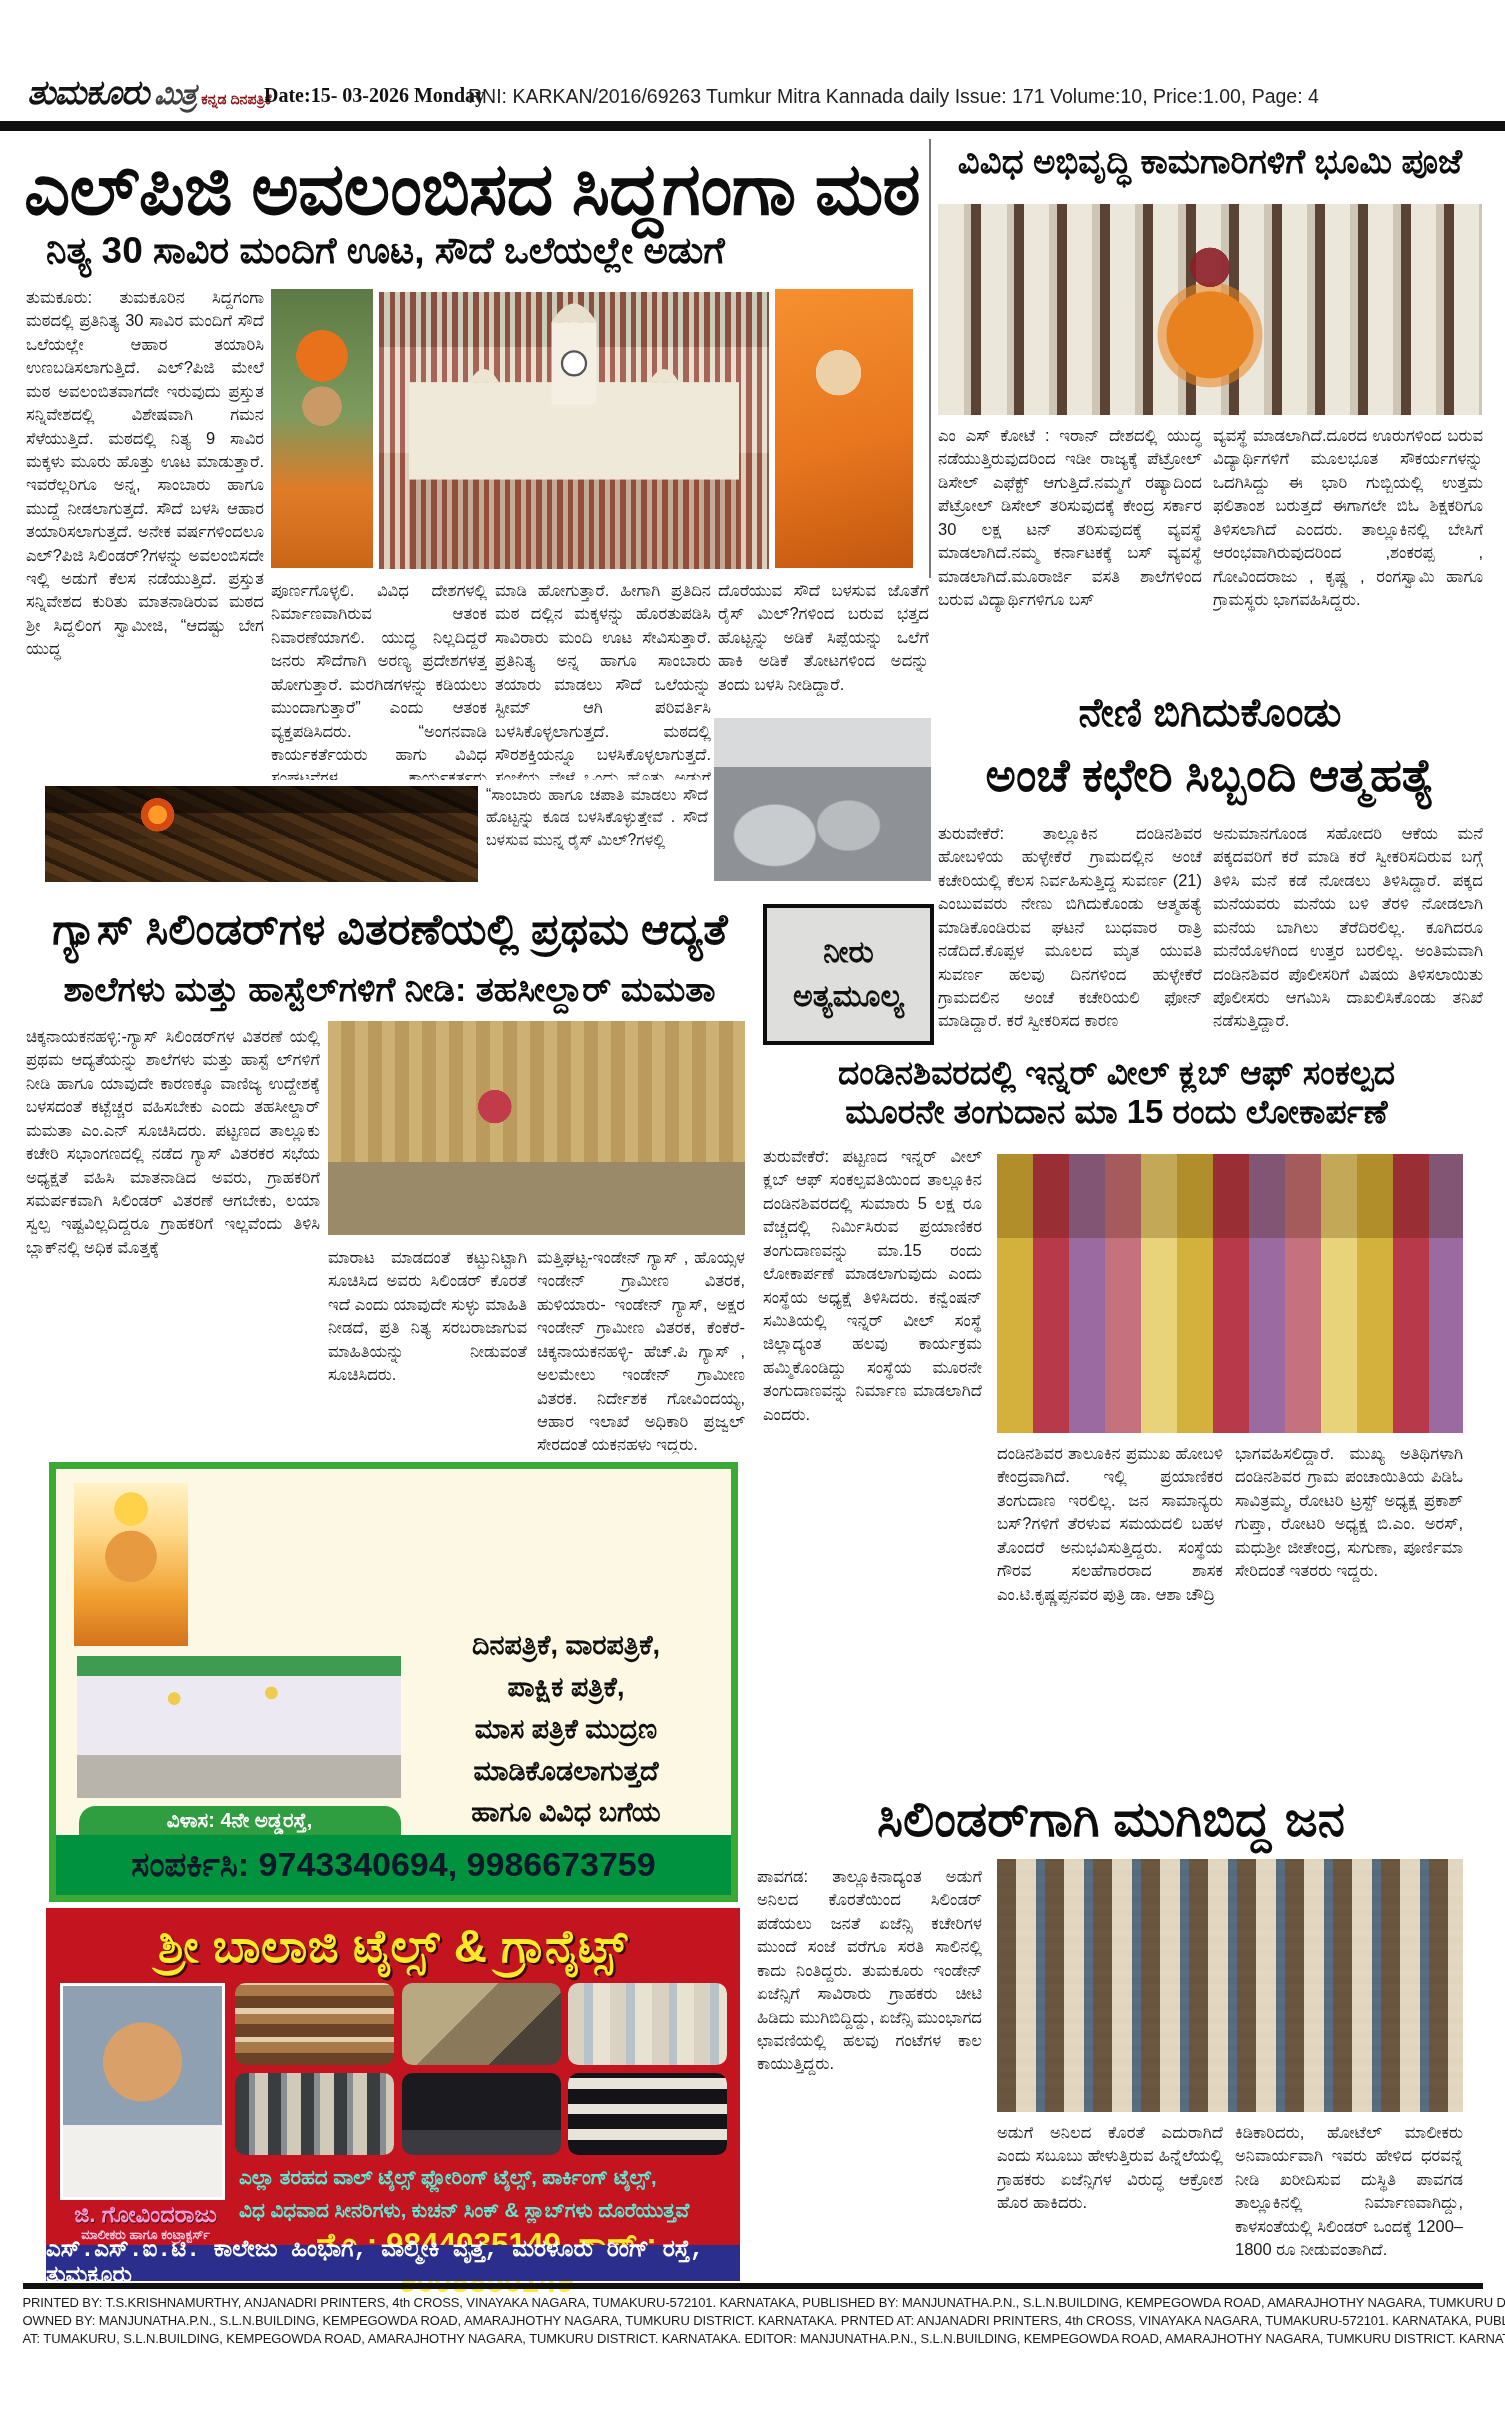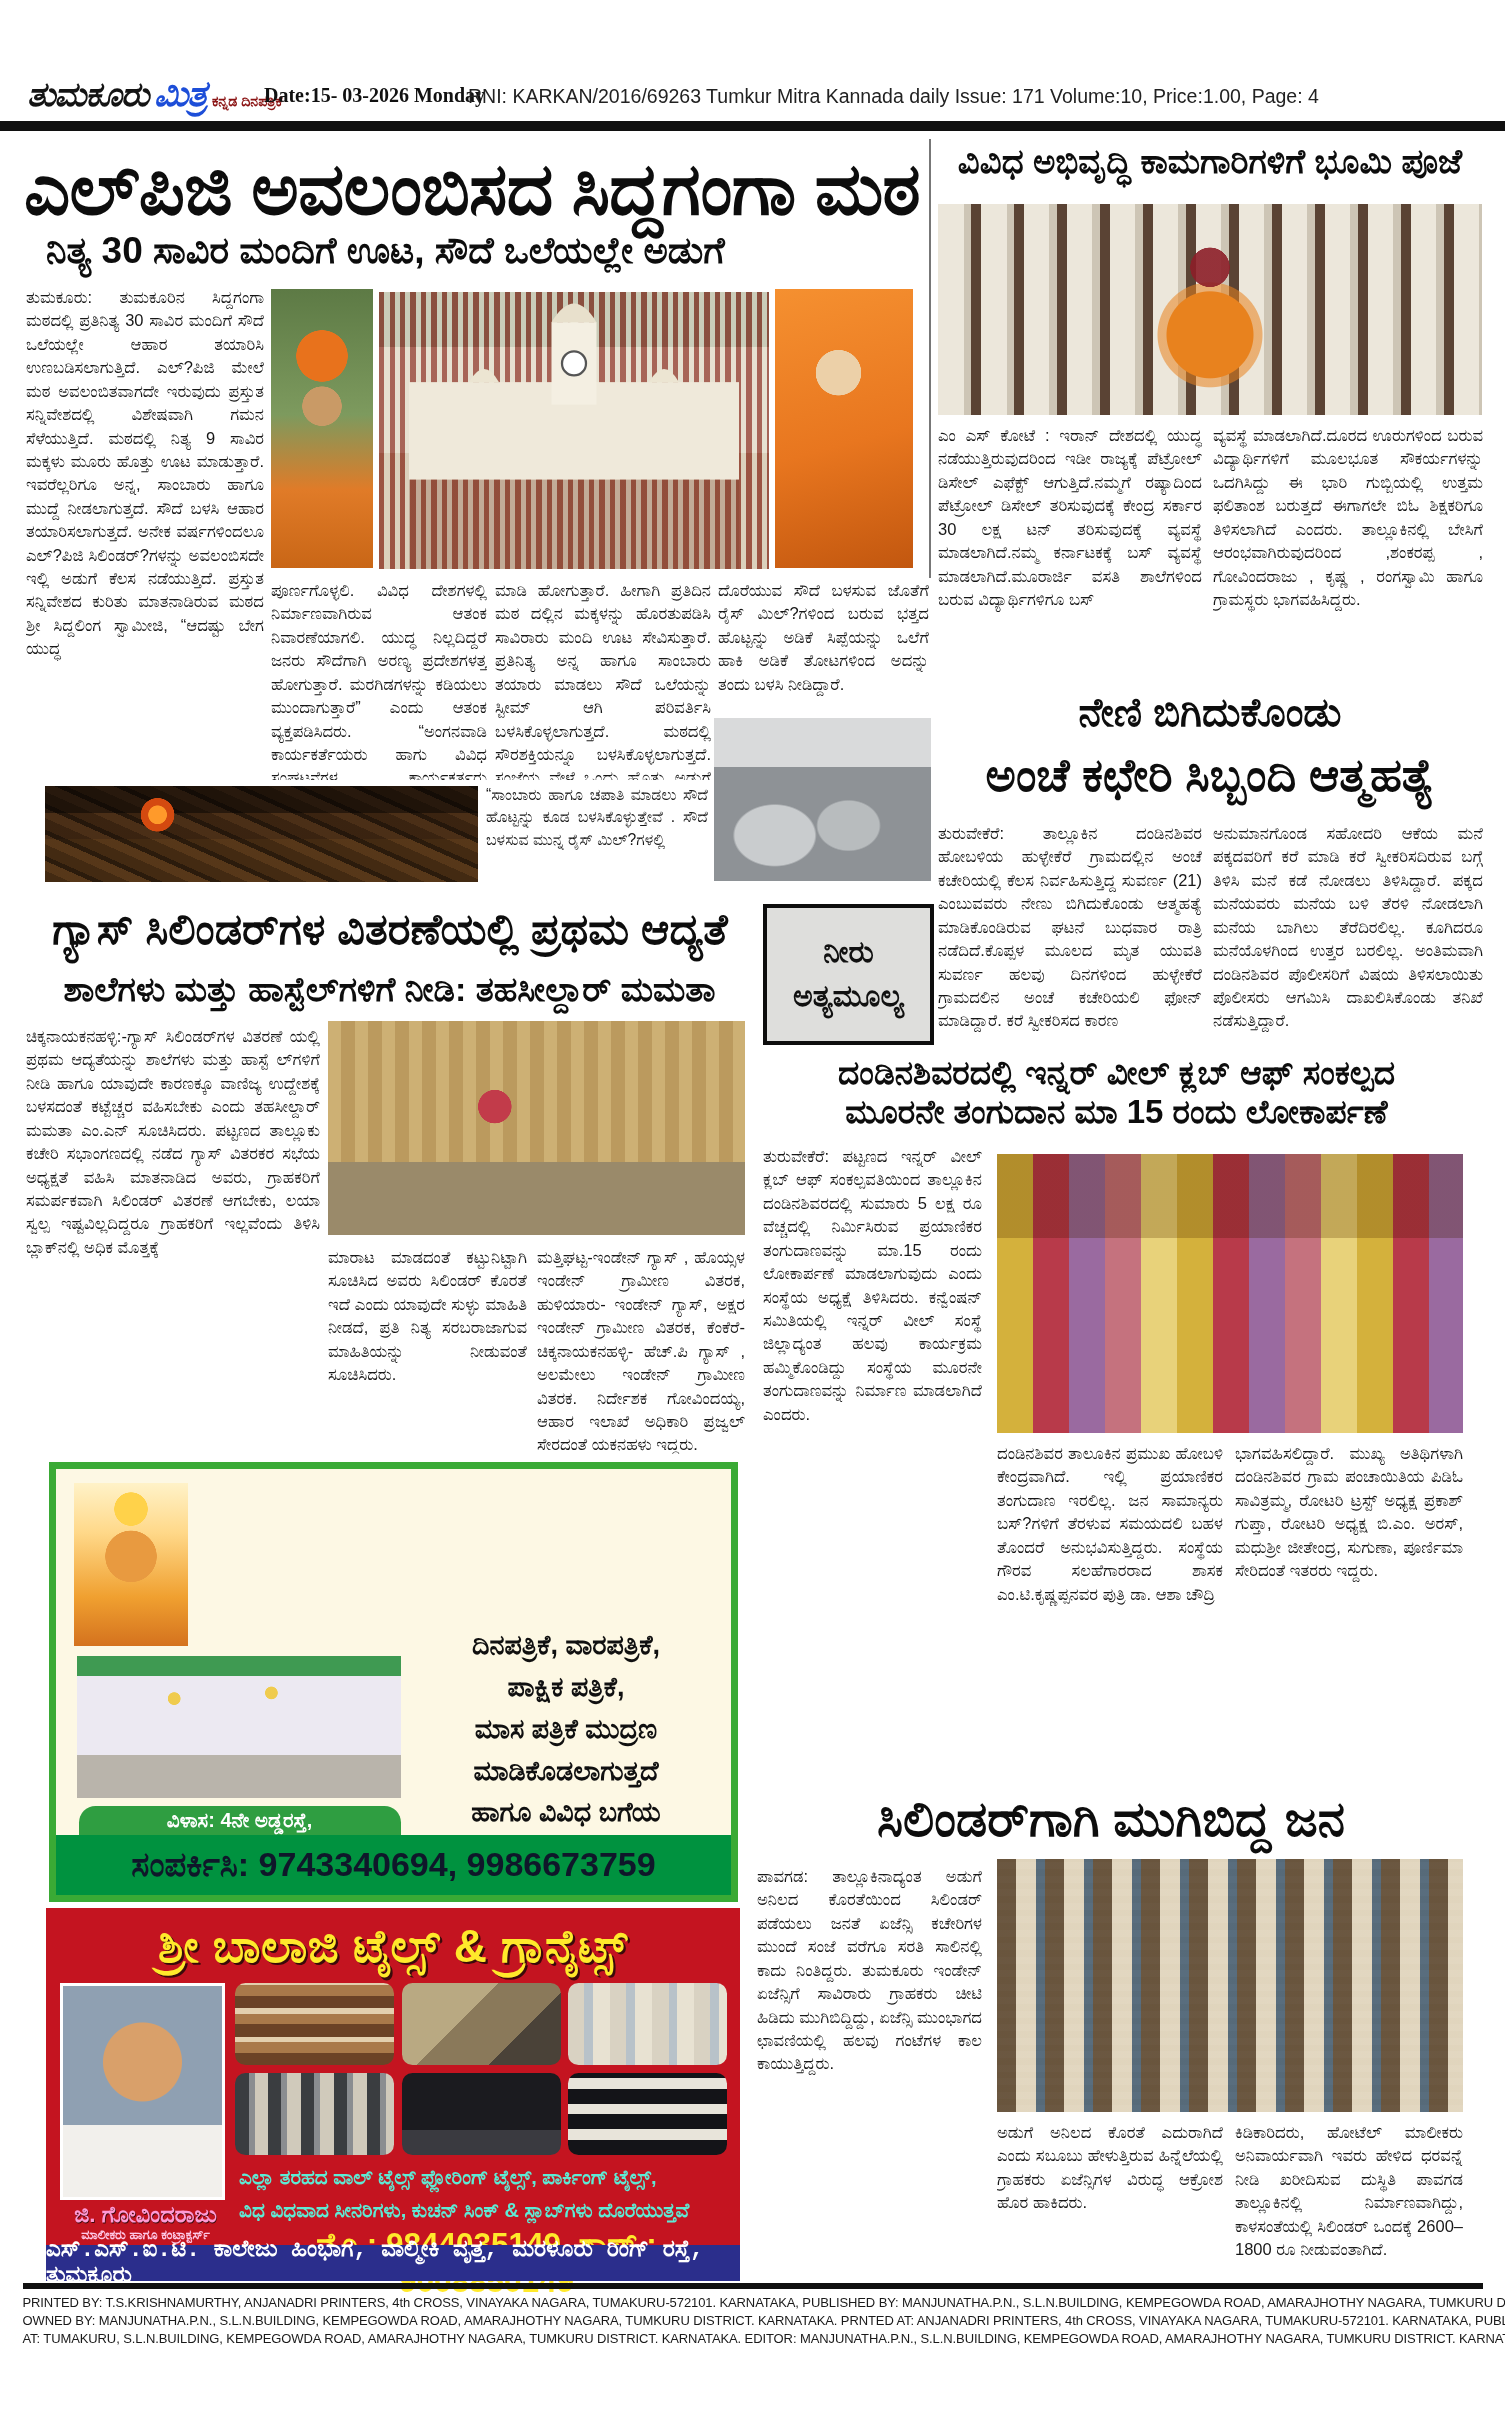--- a/index.html
+++ b/index.html
@@ -8,21 +8,21 @@
   .abs{position:absolute;}
   .kn{font-weight:bold;color:#0d0d0d;}
   .body-col{font-size:16.5px;line-height:1.42;text-align:justify;color:#171717;overflow:hidden;word-break:break-word;}
   .center{text-align:center;}
   .photo{position:absolute;overflow:hidden;background:#a99;}
   .rule{position:absolute;background:#101010;}
   .vrule{position:absolute;background:#777;width:1.5px;}
 
   
   .logo-main{font-size:34px;font-weight:900;font-style:italic;color:#141414;letter-spacing:-1.5px;}
-  .logo-accent{font-size:36px;font-weight:900;font-style:italic;color:#1d4ed8;letter-spacing:-1.5px;}
+  .logo-accent{font-size:29px;font-weight:900;font-style:italic;color:#404040;letter-spacing:-1.5px;}
   .logo-tag{font-size:14.2px;font-weight:bold;color:#8a1212;}
   .mast-date{font-size:20px;font-weight:bold;font-family:"Liberation Serif","DejaVu Serif",serif;}
   .mast-rni{font-size:19.5px;color:#222;}
 
   
   .h-lpg{font-size:72px;line-height:1.02;letter-spacing:-0.7px;margin-top:12px;}
   .h-sub{font-size:37px;line-height:1.05;}
   .h-bhoomi{font-size:34px;line-height:1.05;}
   .h-kicker{font-size:40px;}
   .h-postal{font-size:46px;}
@@ -182,21 +182,21 @@
   </div>
   <div class="abs body-col" style="left:763px;top:1145px;width:219px;height:566px;">ತುರುವೇಕೆರೆ: ಪಟ್ಟಣದ ಇನ್ನರ್ ವೀಲ್ ಕ್ಲಬ್ ಆಫ್ ಸಂಕಲ್ಪವತಿಯಿಂದ ತಾಲ್ಲೂಕಿನ ದಂಡಿನಶಿವರದಲ್ಲಿ ಸುಮಾರು 5 ಲಕ್ಷ ರೂ ವೆಚ್ಚದಲ್ಲಿ ನಿರ್ಮಿಸಿರುವ ಪ್ರಯಾಣಿಕರ ತಂಗುದಾಣವನ್ನು ಮಾ.15 ರಂದು ಲೋಕಾರ್ಪಣೆ ಮಾಡಲಾಗುವುದು ಎಂದು ಸಂಸ್ಥೆಯ ಅಧ್ಯಕ್ಷೆ ತಿಳಿಸಿದರು. ಕನ್ವೆಂಷನ್ ಸಮಿತಿಯಲ್ಲಿ ಇನ್ನರ್ ವೀಲ್ ಸಂಸ್ಥೆ ಜಿಲ್ಲಾದ್ಯಂತ ಹಲವು ಕಾರ್ಯಕ್ರಮ ಹಮ್ಮಿಕೊಂಡಿದ್ದು ಸಂಸ್ಥೆಯ ಮೂರನೇ ತಂಗುದಾಣವನ್ನು ನಿರ್ಮಾಣ ಮಾಡಲಾಗಿದೆ ಎಂದರು.</div>
   <div class="photo ph-women" style="left:997px;top:1154px;width:466px;height:279px;"></div>
   <div class="abs body-col" style="left:997px;top:1442px;width:226px;height:268px;">ದಂಡಿನಶಿವರ ತಾಲೂಕಿನ ಪ್ರಮುಖ ಹೋಬಳಿ ಕೇಂದ್ರವಾಗಿದೆ. ಇಲ್ಲಿ ಪ್ರಯಾಣಿಕರ ತಂಗುದಾಣ ಇರಲಿಲ್ಲ. ಜನ ಸಾಮಾನ್ಯರು ಬಸ್?ಗಳಿಗೆ ತೆರಳುವ ಸಮಯದಲಿ ಬಹಳ ತೊಂದರೆ ಅನುಭವಿಸುತ್ತಿದ್ದರು. ಸಂಸ್ಥೆಯ ಗೌರವ ಸಲಹೆಗಾರರಾದ ಶಾಸಕ ಎಂ.ಟಿ.ಕೃಷ್ಣಪ್ಪನವರ ಪುತ್ರಿ ಡಾ. ಆಶಾ ಚೌದ್ರಿ</div>
   <div class="abs body-col" style="left:1235px;top:1442px;width:228px;height:268px;">ಭಾಗವಹಿಸಲಿದ್ದಾರೆ. ಮುಖ್ಯ ಅತಿಥಿಗಳಾಗಿ ದಂಡಿನಶಿವರ ಗ್ರಾಮ ಪಂಚಾಯಿತಿಯ ಪಿಡಿಓ ಸಾವಿತ್ರಮ್ಮ, ರೋಟರಿ ಟ್ರಸ್ಟ್ ಅಧ್ಯಕ್ಷ ಪ್ರಕಾಶ್ ಗುಪ್ತಾ, ರೋಟರಿ ಅಧ್ಯಕ್ಷ ಬಿ.ಎಂ. ಅರಸ್, ಮಧುಶ್ರೀ ಜೀತೇಂದ್ರ, ಸುಗುಣಾ, ಪೂರ್ಣಿಮಾ ಸೇರಿದಂತೆ ಇತರರು ಇದ್ದರು.</div>
 
   <div class="abs kn h-cyl center" style="left:757px;top:1791px;width:708px;">ಸಿಲಿಂಡರ್‌ಗಾಗಿ ಮುಗಿಬಿದ್ದ ಜನ</div>
   <div class="abs body-col" style="left:757px;top:1865px;width:225px;height:414px;">ಪಾವಗಡ: ತಾಲ್ಲೂಕಿನಾದ್ಯಂತ ಅಡುಗೆ ಅನಿಲದ ಕೊರತೆಯಿಂದ ಸಿಲಿಂಡರ್ ಪಡೆಯಲು ಜನತೆ ಏಜೆನ್ಸಿ ಕಚೇರಿಗಳ ಮುಂದೆ ಸಂಜೆ ವರೆಗೂ ಸರತಿ ಸಾಲಿನಲ್ಲಿ ಕಾದು ನಿಂತಿದ್ದರು. ತುಮಕೂರು ಇಂಡೇನ್ ಏಜೆನ್ಸಿಗೆ ಸಾವಿರಾರು ಗ್ರಾಹಕರು ಚೀಟಿ ಹಿಡಿದು ಮುಗಿಬಿದ್ದಿದ್ದು, ಏಜೆನ್ಸಿ ಮುಂಭಾಗದ ಛಾವಣಿಯಲ್ಲಿ ಹಲವು ಗಂಟೆಗಳ ಕಾಲ ಕಾಯುತ್ತಿದ್ದರು.</div>
   <div class="photo ph-shutter" style="left:997px;top:1859px;width:466px;height:253px;"></div>
   <div class="abs body-col" style="left:997px;top:2121px;width:226px;height:159px;">ಅಡುಗೆ ಅನಿಲದ ಕೊರತೆ ಎದುರಾಗಿದೆ ಎಂದು ಸಬೂಬು ಹೇಳುತ್ತಿರುವ ಹಿನ್ನೆಲೆಯಲ್ಲಿ ಗ್ರಾಹಕರು ಏಜೆನ್ಸಿಗಳ ವಿರುದ್ಧ ಆಕ್ರೋಶ ಹೊರ ಹಾಕಿದರು.</div>
-  <div class="abs body-col" style="left:1235px;top:2121px;width:228px;height:159px;">ಕಿಡಿಕಾರಿದರು, ಹೋಟೆಲ್ ಮಾಲೀಕರು ಅನಿವಾರ್ಯವಾಗಿ ಇವರು ಹೇಳಿದ ಧರವನ್ನೆ ನೀಡಿ ಖರೀದಿಸುವ ದುಸ್ಥಿತಿ ಪಾವಗಡ ತಾಲ್ಲೂಕಿನಲ್ಲಿ ನಿರ್ಮಾಣವಾಗಿದ್ದು, ಕಾಳಸಂತೆಯಲ್ಲಿ ಸಿಲಿಂಡರ್ ಒಂದಕ್ಕೆ 2600–1800 ರೂ ನೀಡುವಂತಾಗಿದೆ.</div>
+  <div class="abs body-col" style="left:1235px;top:2121px;width:228px;height:159px;">ಕಿಡಿಕಾರಿದರು, ಹೋಟೆಲ್ ಮಾಲೀಕರು ಅನಿವಾರ್ಯವಾಗಿ ಇವರು ಹೇಳಿದ ಧರವನ್ನೆ ನೀಡಿ ಖರೀದಿಸುವ ದುಸ್ಥಿತಿ ಪಾವಗಡ ತಾಲ್ಲೂಕಿನಲ್ಲಿ ನಿರ್ಮಾಣವಾಗಿದ್ದು, ಕಾಳಸಂತೆಯಲ್ಲಿ ಸಿಲಿಂಡರ್ ಒಂದಕ್ಕೆ 1200–1800 ರೂ ನೀಡುವಂತಾಗಿದೆ.</div>
 
   <div class="abs ad1" style="left:49px;top:1462px;width:675px;height:426px;">
     <div class="photo ph-hanuman" style="left:18px;top:13.5px;width:114px;height:163px;"></div>
     <div class="photo ph-shopfront" style="left:21px;top:187px;width:324px;height:142px;"></div>
     <div class="abs ad1-services" style="left:361px;top:156px;width:298px;height:204px;overflow:hidden;">ದಿನಪತ್ರಿಕೆ, ವಾರಪತ್ರಿಕೆ,
 ಪಾಕ್ಷಿಕ ಪತ್ರಿಕೆ,
 ಮಾಸ ಪತ್ರಿಕೆ ಮುದ್ರಣ
 ಮಾಡಿಕೊಡಲಾಗುತ್ತದೆ
 ಹಾಗೂ ವಿವಿಧ ಬಗೆಯ
 ಜಾಬ್ ವರ್ಕ್‌ಗಳನ್ನು

